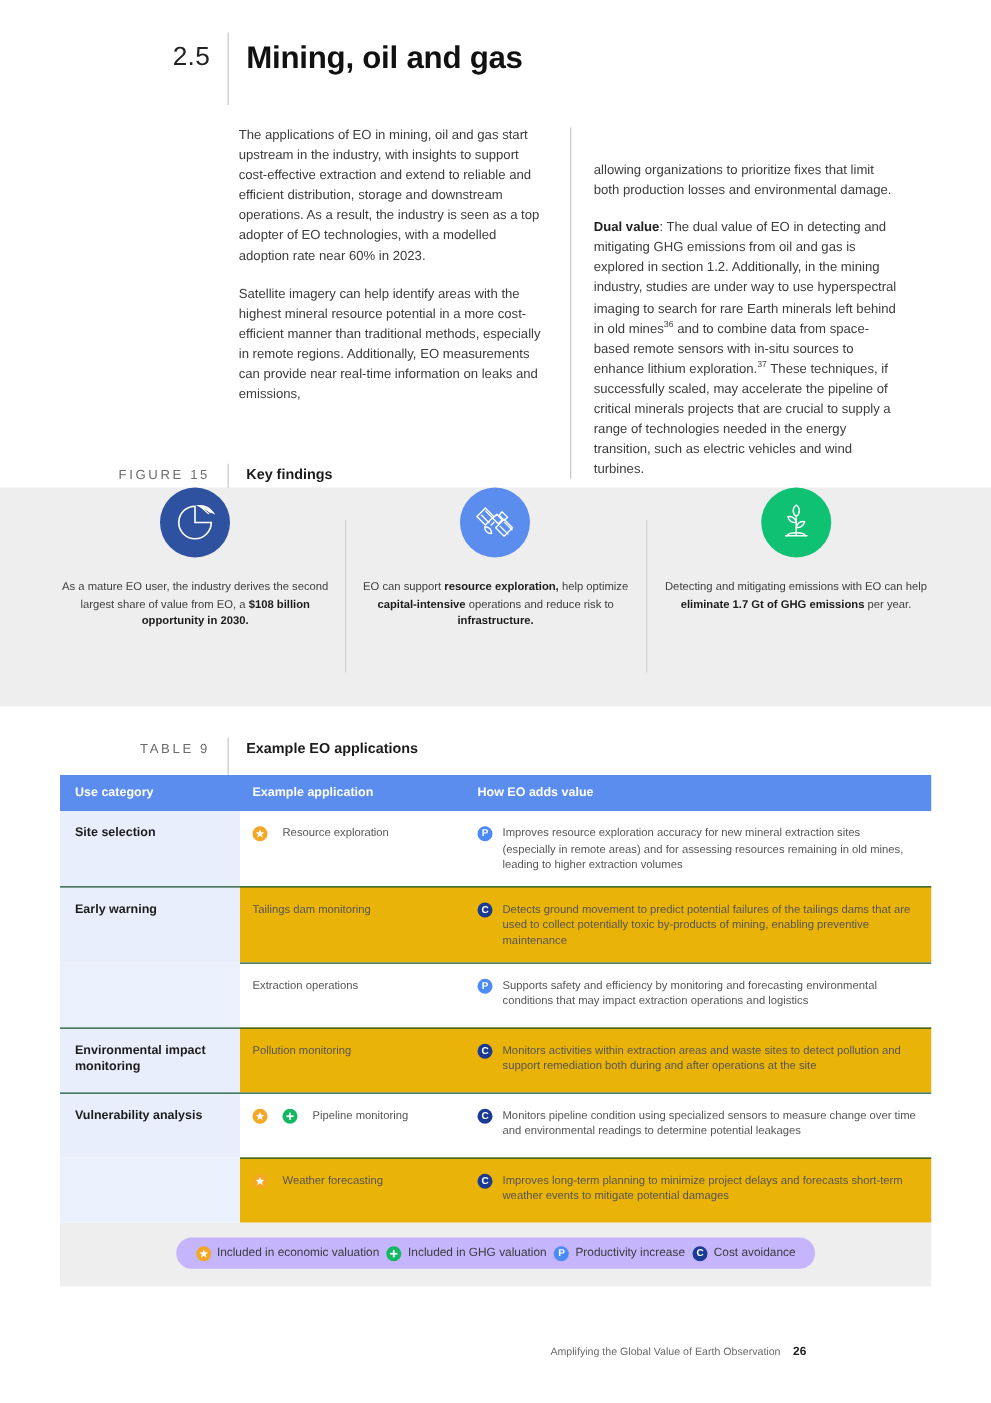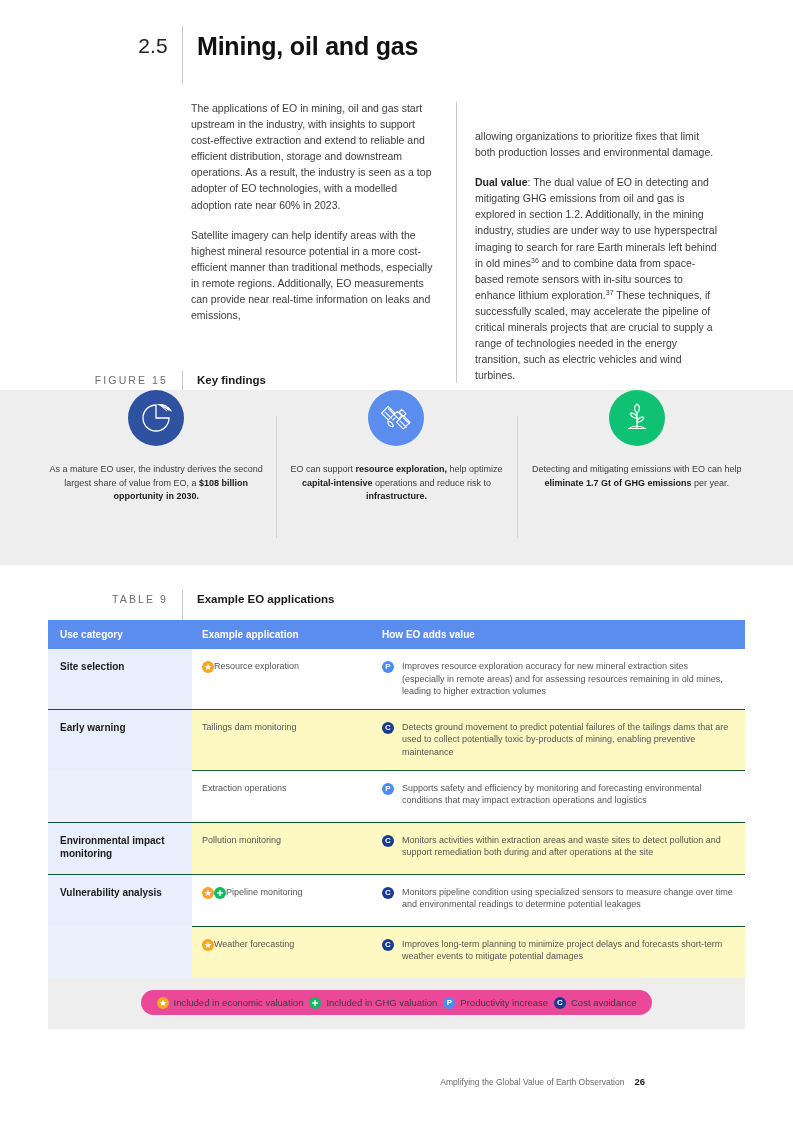--- a/index.html
+++ b/index.html
@@ -104,32 +104,32 @@
 
   .trow { display: flex; min-height: 52px; }
   .c1 {
     width: 144px; padding: 11px 10px 11px 12px;
     font-weight: bold; font-size: 10px; color: #1b1b1b; line-height: 13.5px;
     background: #e8eefb;
   }
   .c2 {
     width: 180px; padding: 11px 8px 11px 10px;
     color: #555; line-height: 13px; display: flex; align-items: flex-start;
-    gap: 0; flex-wrap: wrap; justify-content: space-between;
+    gap: 12px; flex-wrap: wrap; justify-content: space-between;
   }
   .c3 {
     flex: 1; padding: 11px 12px 11px 10px;
     color: #555; line-height: 12.6px; display: flex; gap: 8px;
     align-items: flex-start;
   }
   .c2-label { flex: 1 1 auto; min-width: 0; }
   .c3-text { flex: 1; }
 
   .bg-white  .c2, .bg-white  .c3 { background: #ffffff; }
-  .bg-blue   .c2, .bg-blue   .c3 { background: #fef9c3; }
+  .bg-blue   .c2, .bg-blue   .c3 { background: #eab308; }
   .c1-alt { background: #eaf0fc; }
 
   .sep-top { border-top: 1px solid #14532d; }
 
   
   .badge {
     width: 12px; height: 12px; border-radius: 50%; flex: 0 0 12px;
     display: inline-flex; align-items: center; justify-content: center;
     color: #fff; font-size: 8px; font-weight: bold; line-height: 1;
     margin-top: 1px;
@@ -139,21 +139,21 @@
   .badge-star { background: #f5a623; }
   .badge-plus { background: #14b860; }
   .badge svg { display: block; }
 
   
   .legend-wrap {
     background: #eeeeee; padding: 12px 0 14px; display: flex;
     justify-content: center;
   }
   .legend {
-    background: #ec4899; border-radius: 14px; padding: 6px 16px;
+    background: #c4b5fd; border-radius: 14px; padding: 6px 16px;
     display: flex; gap: 6px; align-items: flex-end;
   }
   .leg-item { display: flex; align-items: center; gap: 5px; font-size: 9.5px; color: #3c3c3c; }
 
   
   .footer {
     position: absolute; left: 0; top: 1076px; width: 693px;
     padding-right: 48px; text-align: right;
     font-size: 8.5px; color: #6b6b6b;
   }

